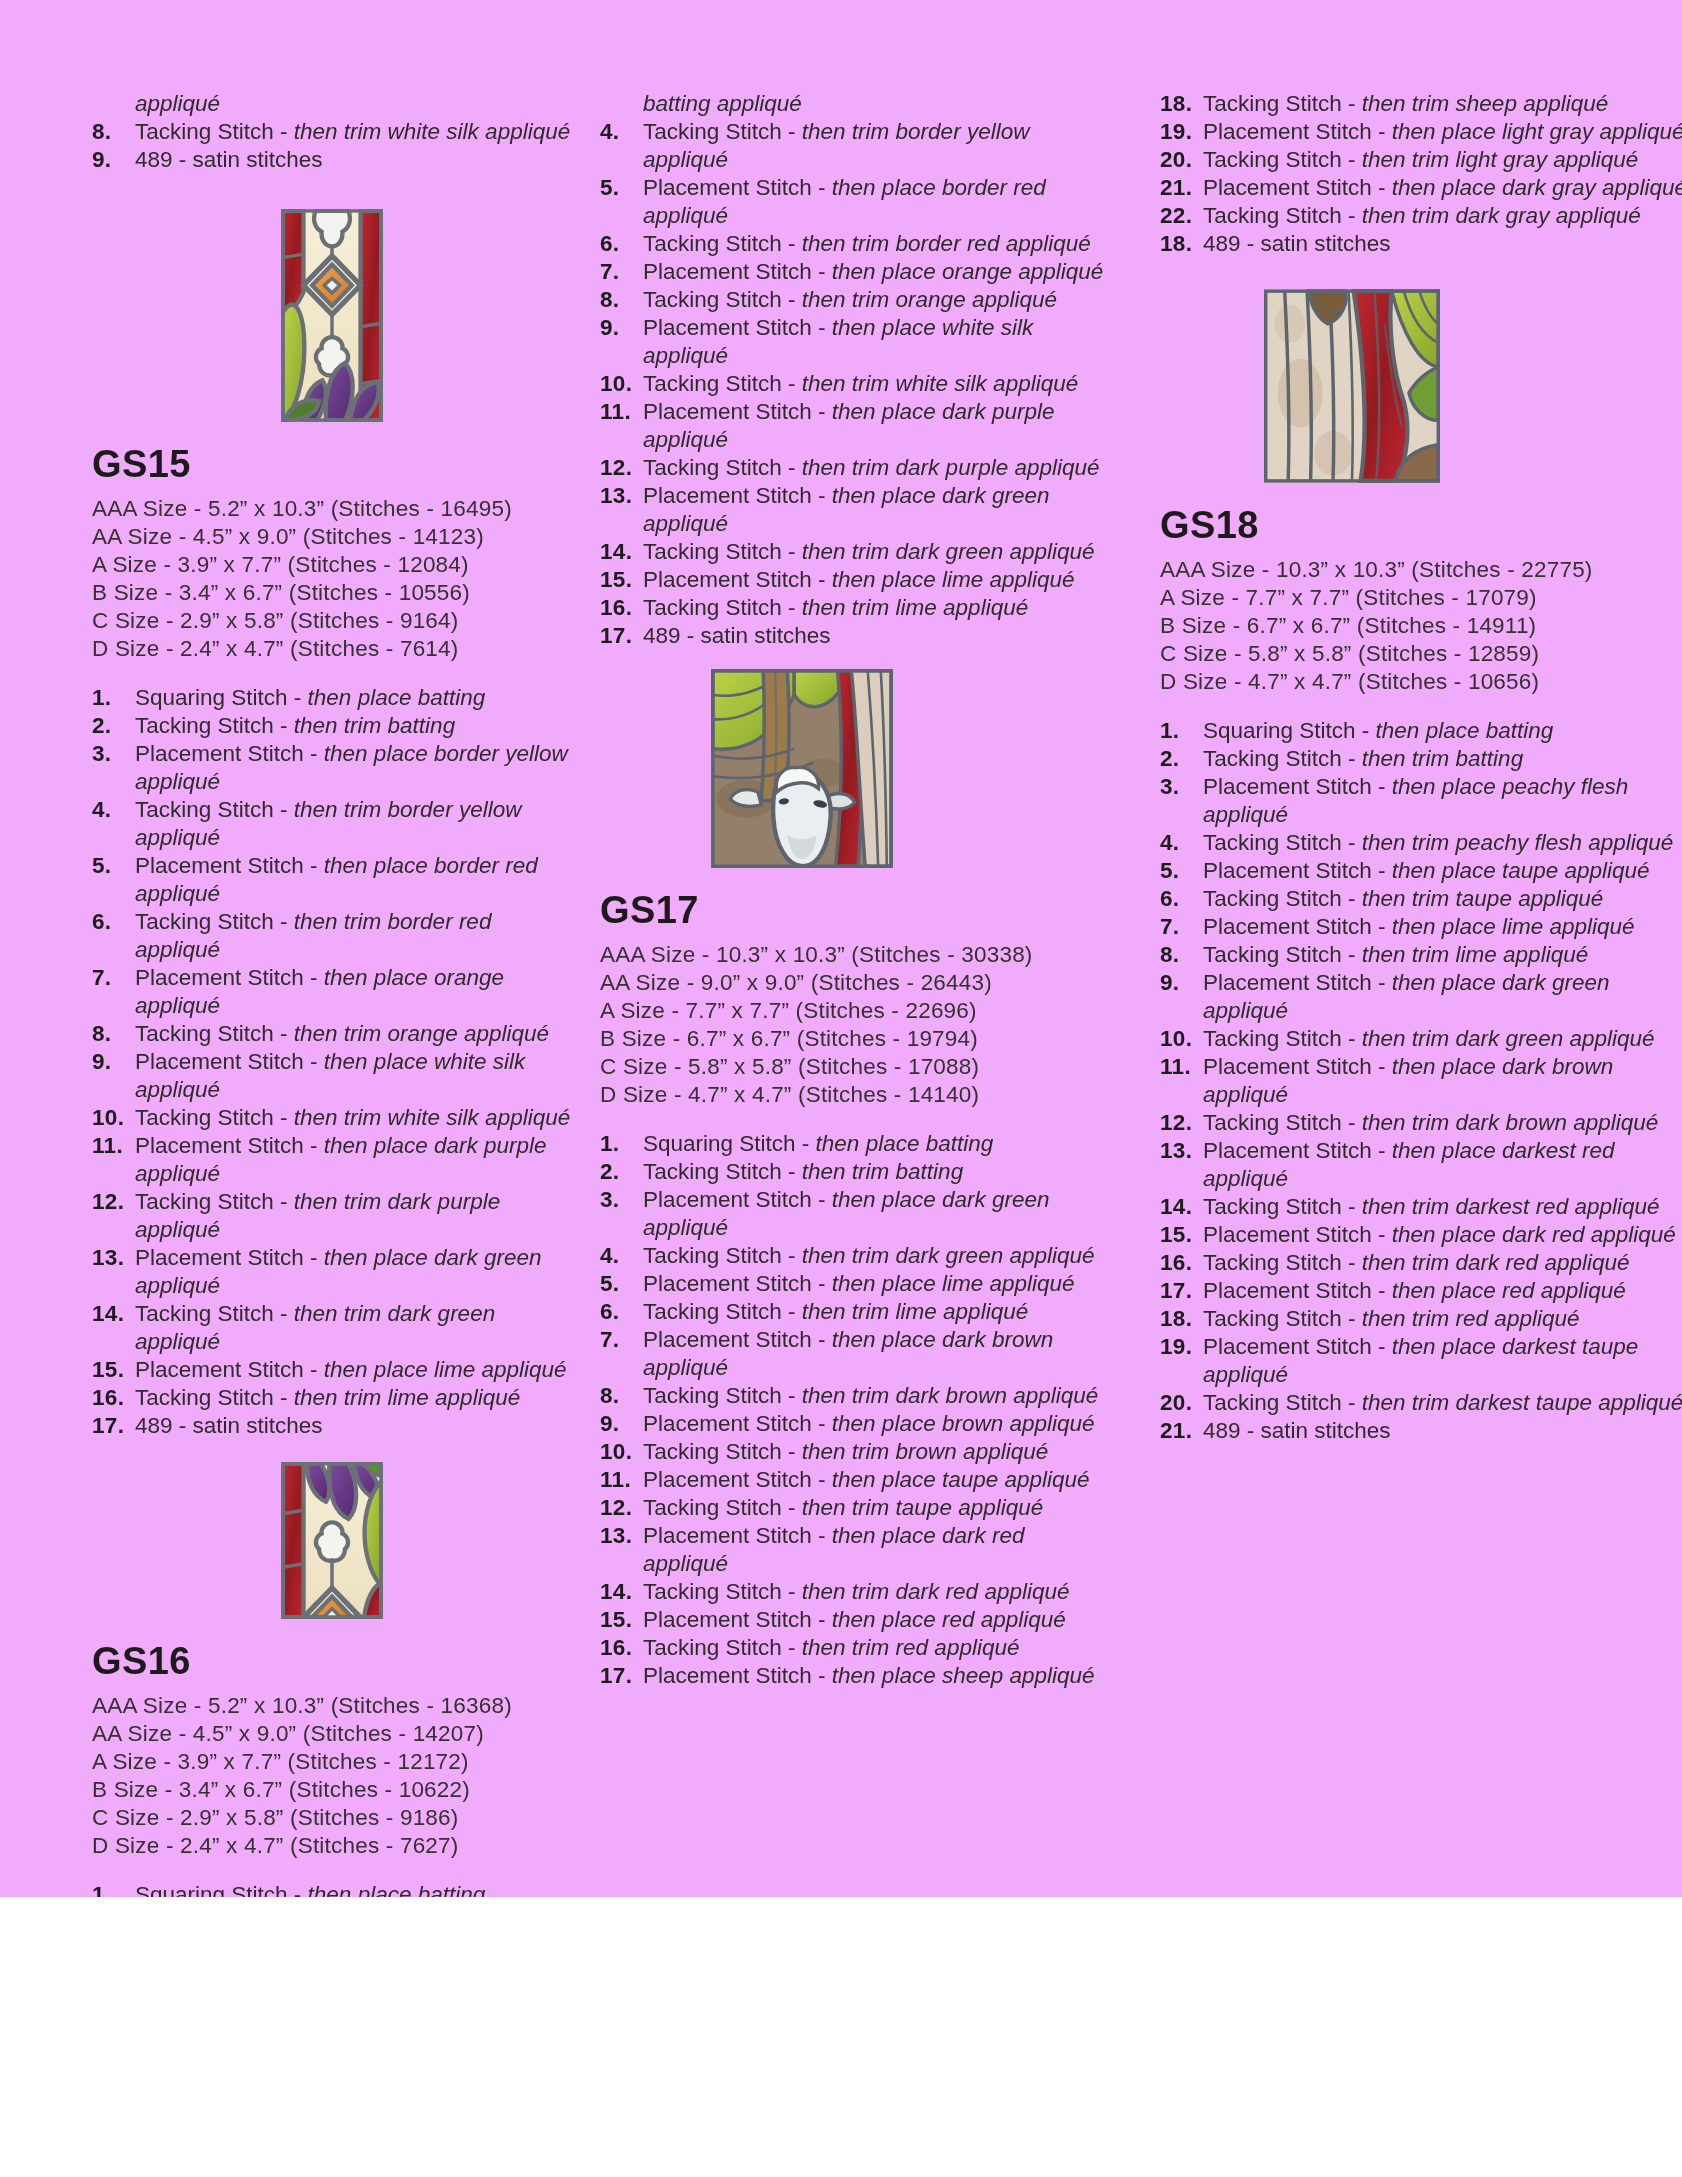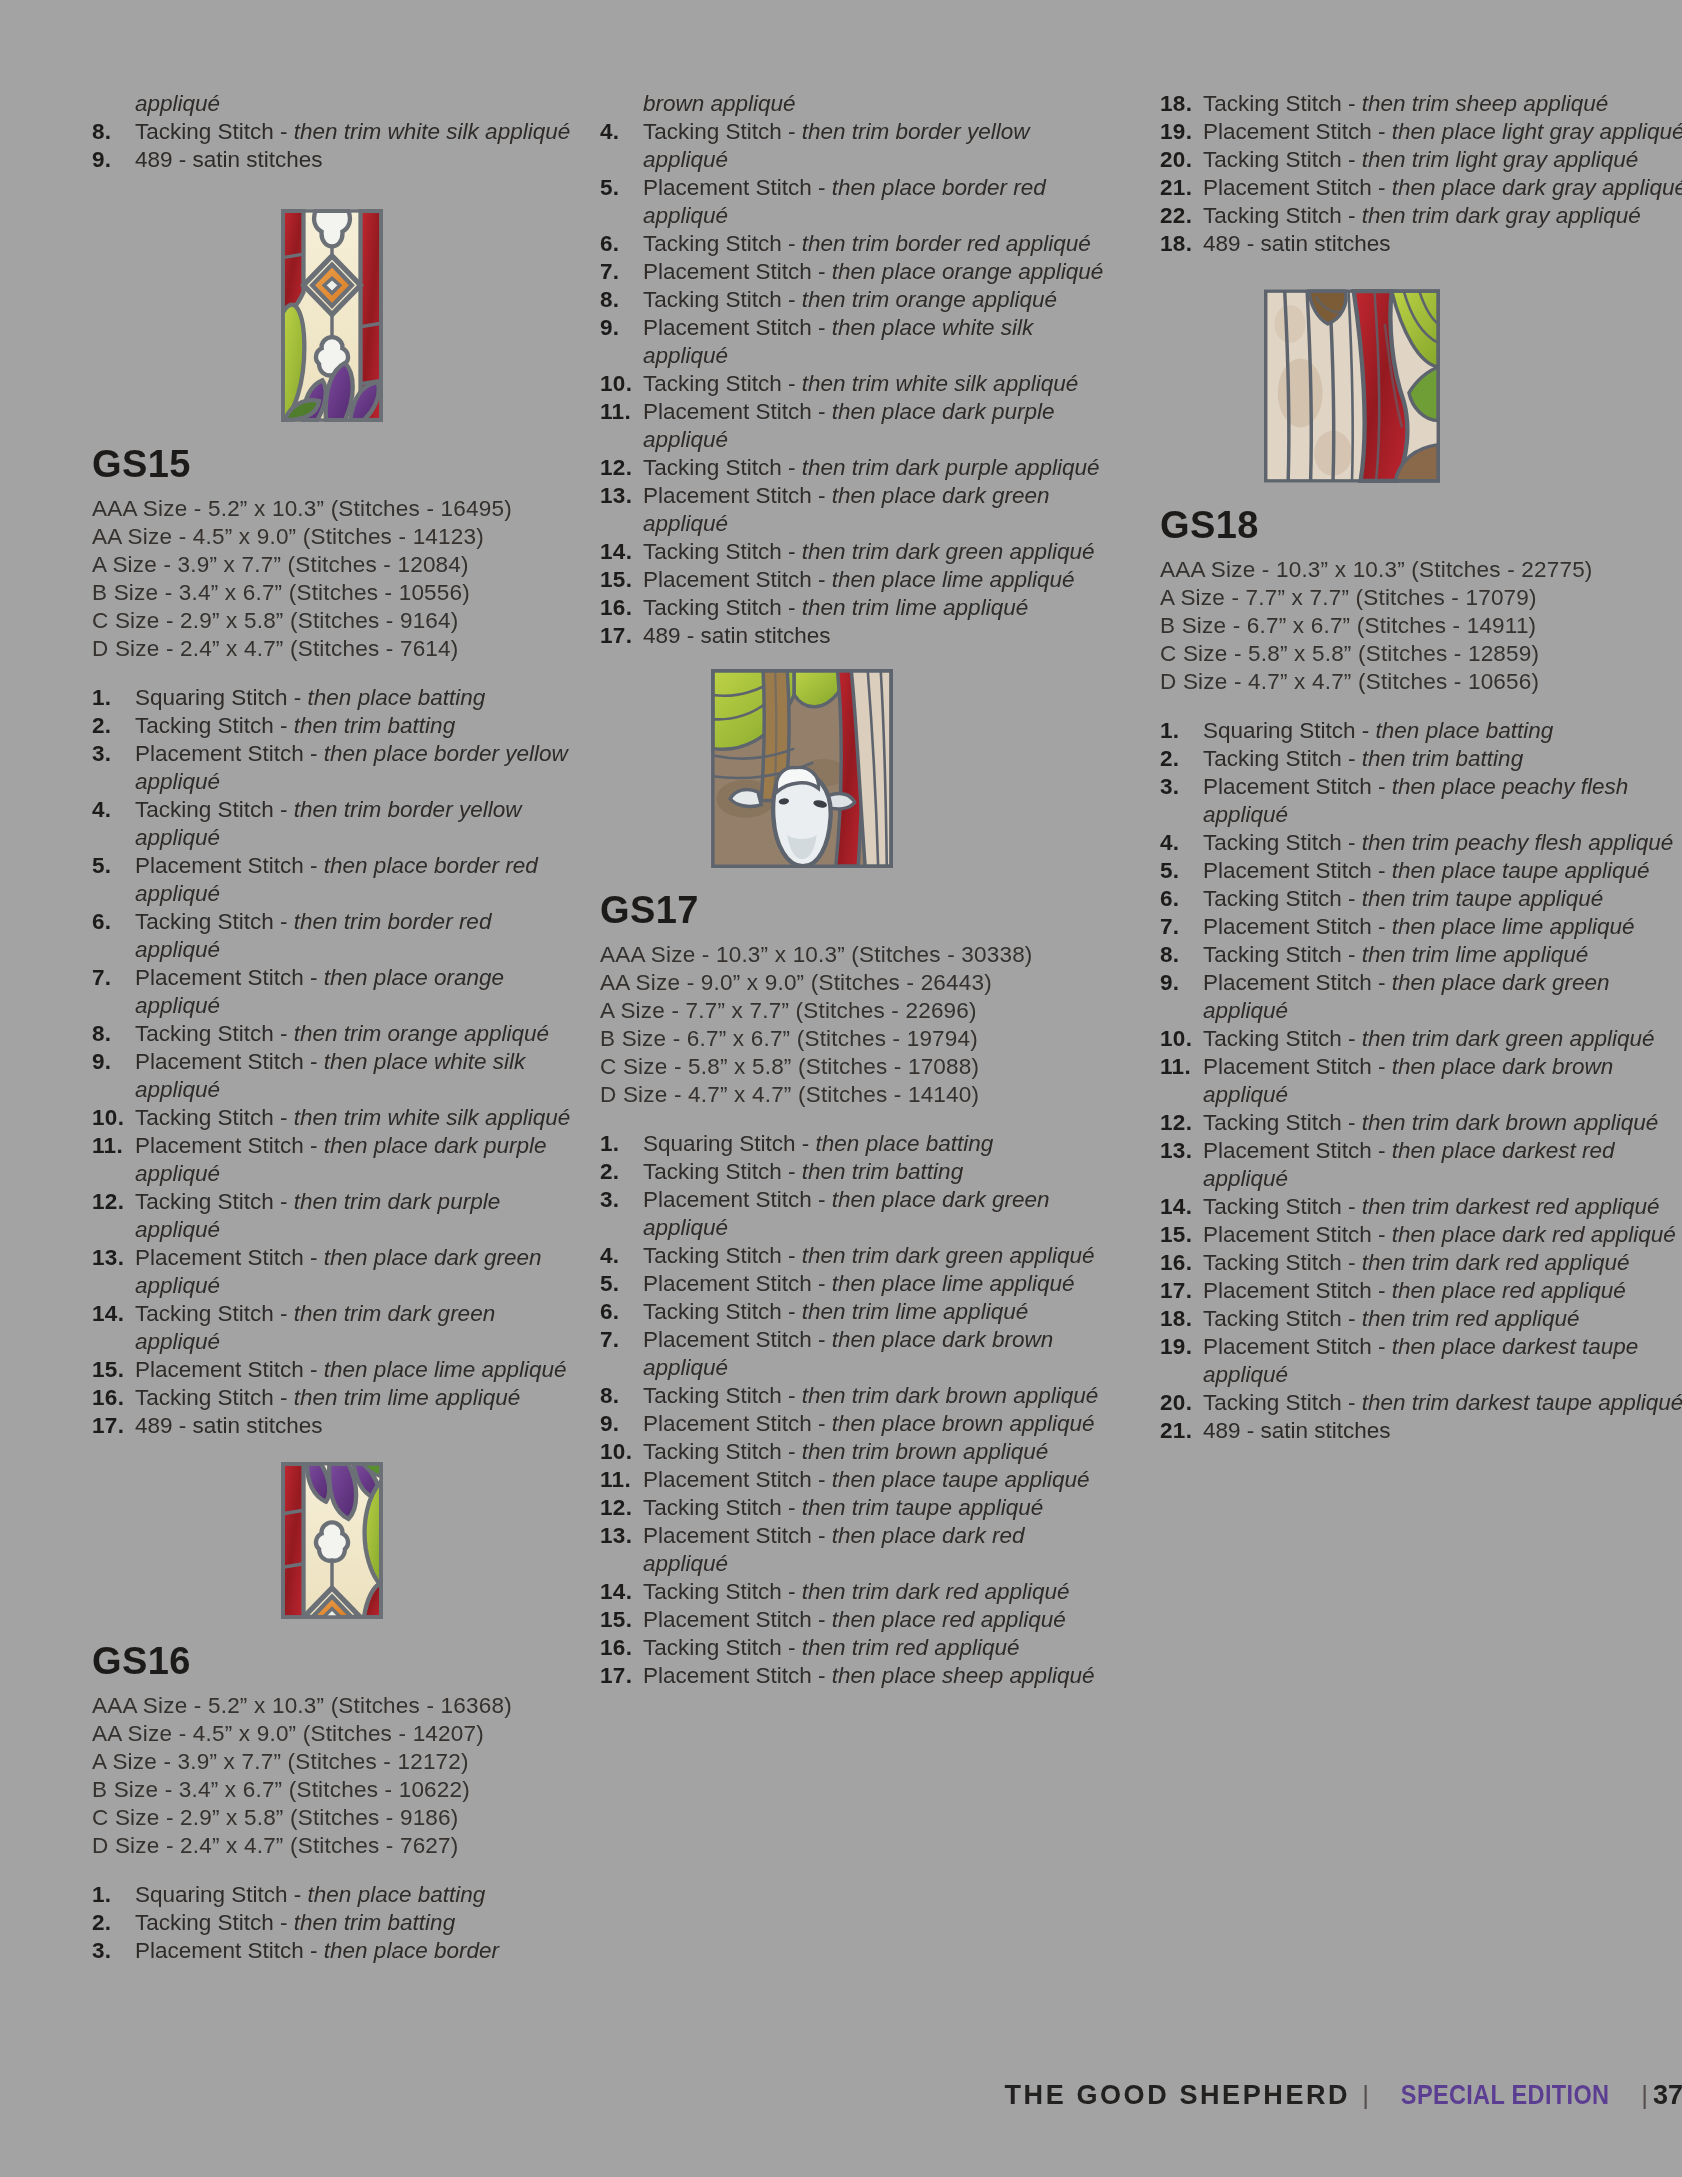--- a/index.html
+++ b/index.html
@@ -1,16 +1,16 @@
 <!DOCTYPE html>
 <html style="font-size:14px"><head>
 <meta charset="utf-8">
 <style>
   html,body{margin:0;padding:0;background:#ffffff;}
-  .page{position:relative;width:1683px;height:2177px;background:#a3a3a3;overflow:hidden;
+  .page{position:relative;width:1683px;height:1897px;background:#f0abfc;overflow:hidden;
         font-family:"Liberation Sans",sans-serif;color:#2a2725;}
   .col{position:absolute;top:90px;}
   .col-left{left:92px;width:486px;}
   .col-mid{left:600px;width:505px;}
   .col-right{left:1160px;width:536px;}
   .hang{font-size:22.5px;line-height:28px;padding-left:43px;font-style:italic;color:#2e2b29;}
   .steps{margin-top:0;}
   .steps.gap-top{margin-top:21px;}
   .step{display:flex;font-size:22.5px;line-height:28px;}
   .step .num{flex:0 0 43px;font-weight:700;color:#1e1c1b;letter-spacing:0.3px;}
@@ -249,21 +249,21 @@
 
         <div class="step">
           <span class="num">3.</span>
           <span class="txt"><span>Placement Stitch - </span><em>then place border</em></span>
         </div>
       </div>
   </div>
 
   <div class="col col-mid">
 
-    <div class="hang">brown appliqué</div>
+    <div class="hang">batting appliqué</div>
 
     <div class="steps">
 
         <div class="step">
           <span class="num">4.</span>
           <span class="txt"><span>Tacking Stitch - </span><em>then trim border yellow appliqué</em></span>
         </div>
 
         <div class="step">
           <span class="num">5.</span>

